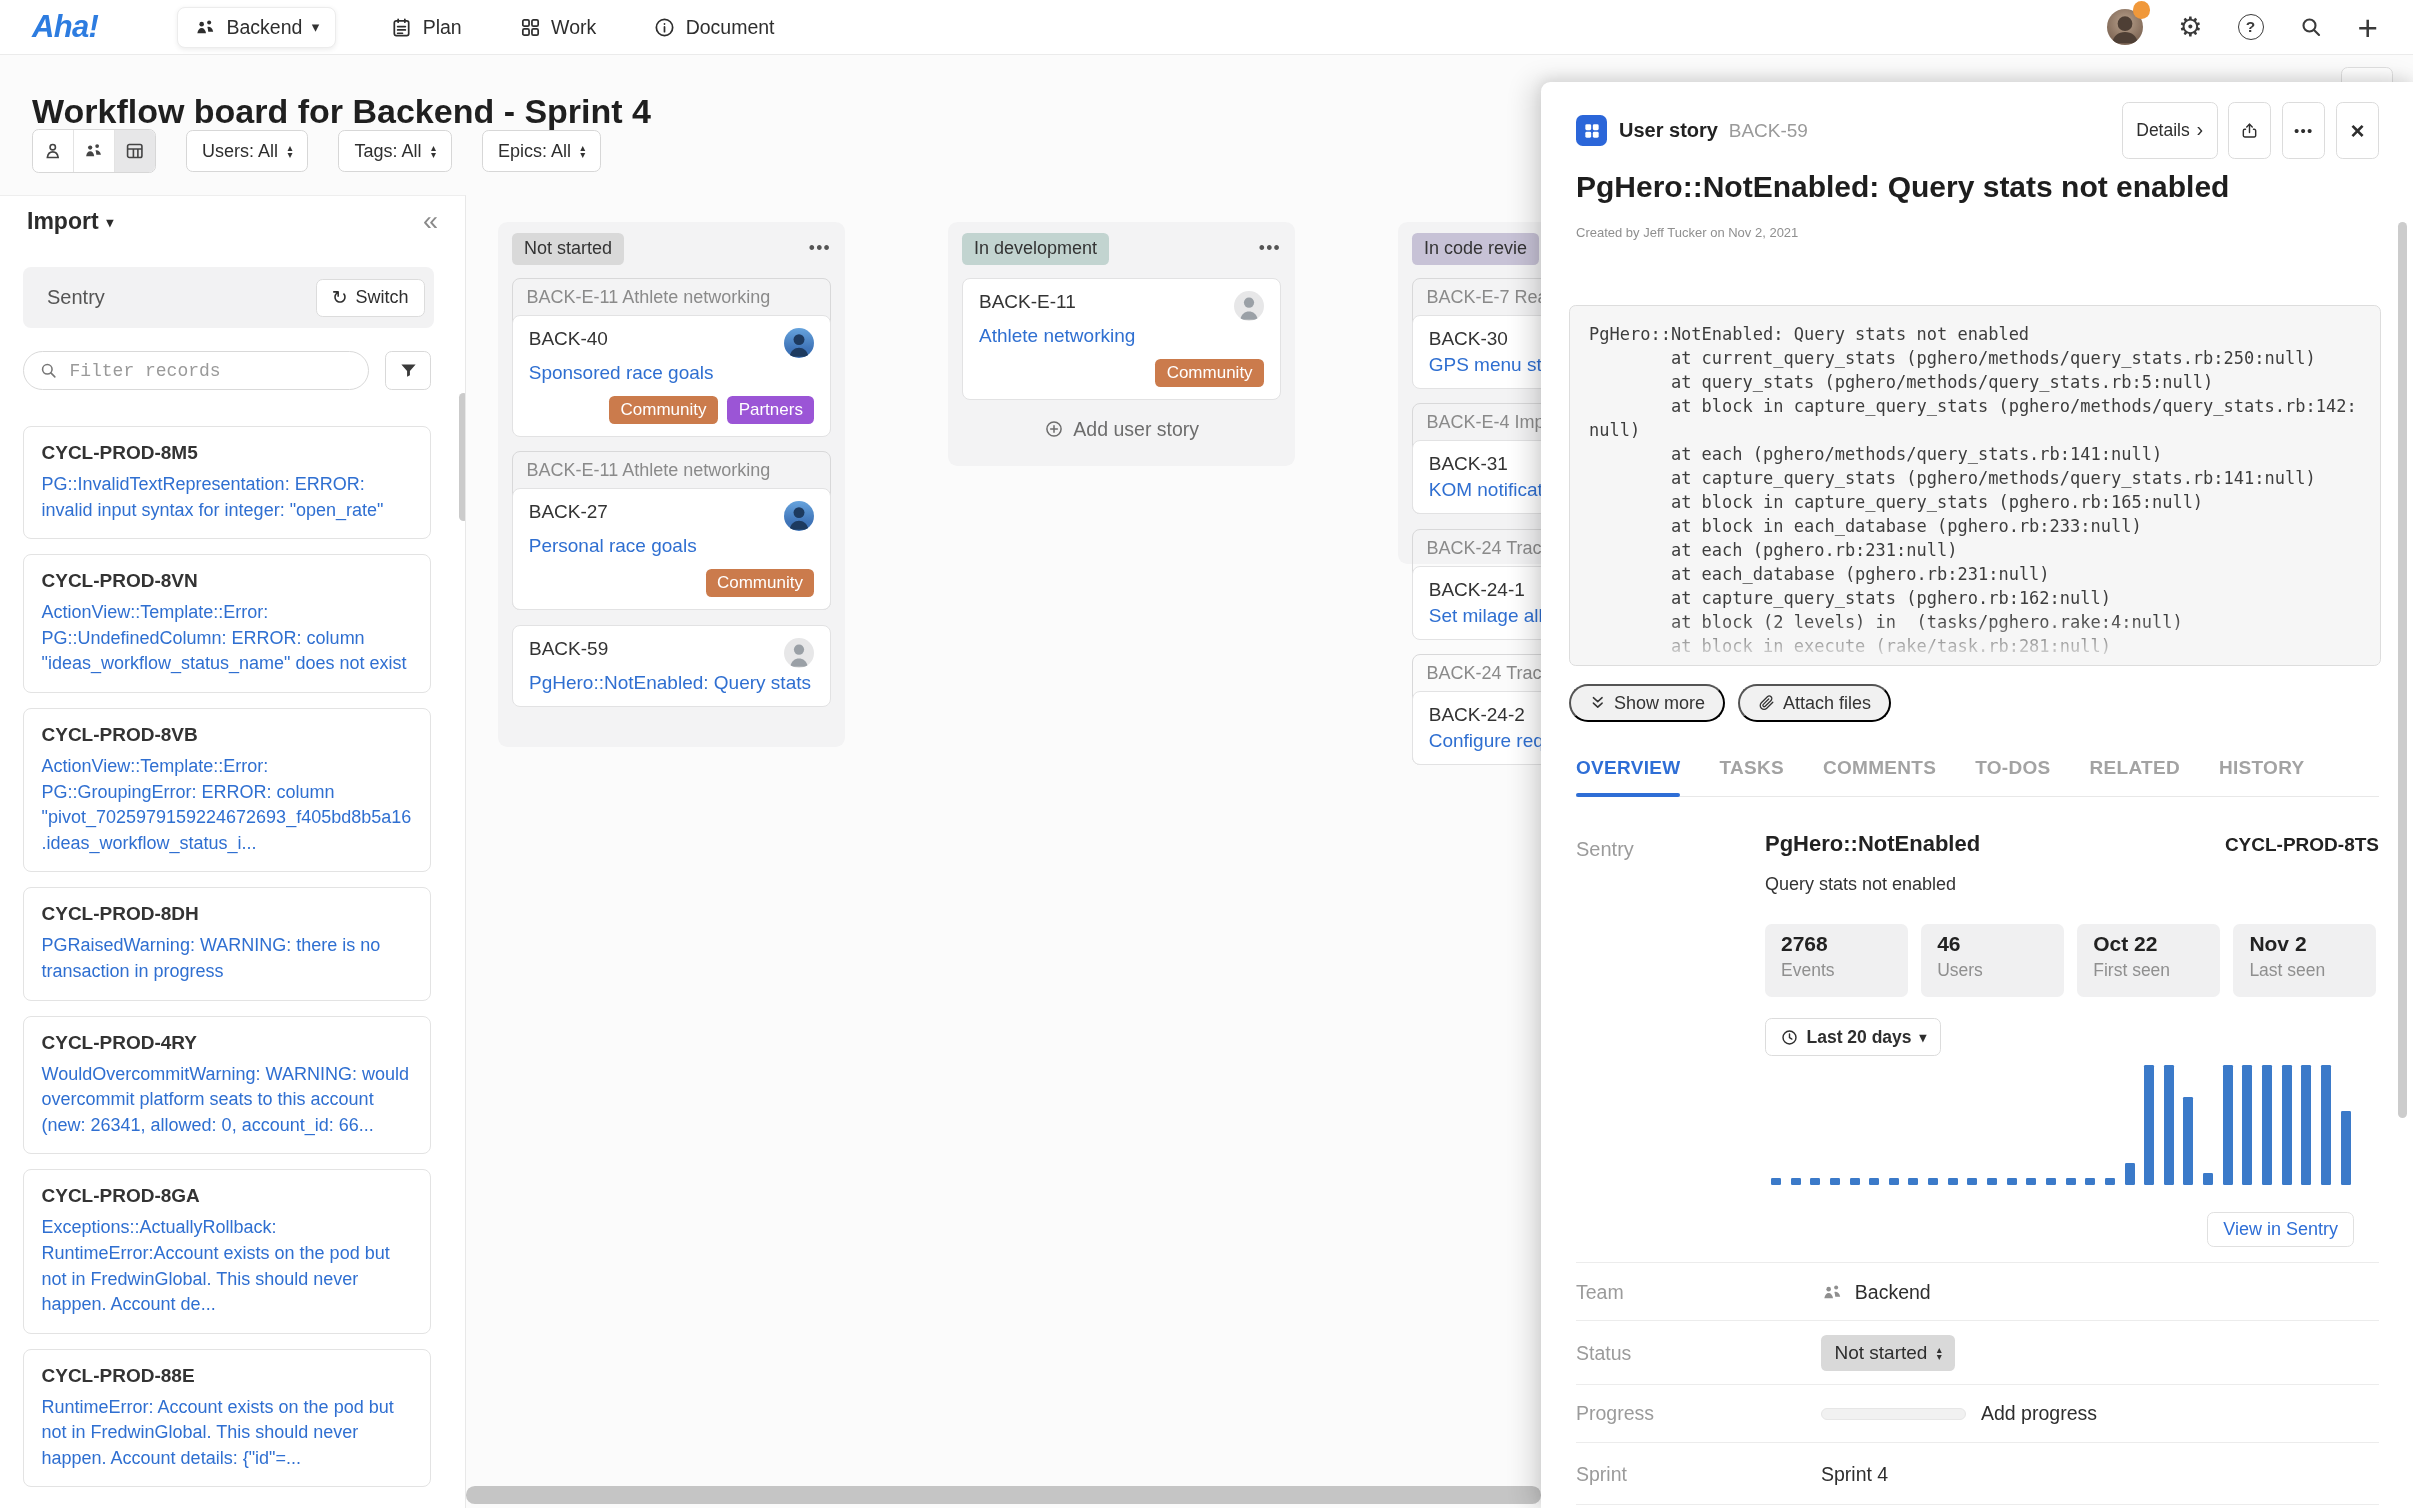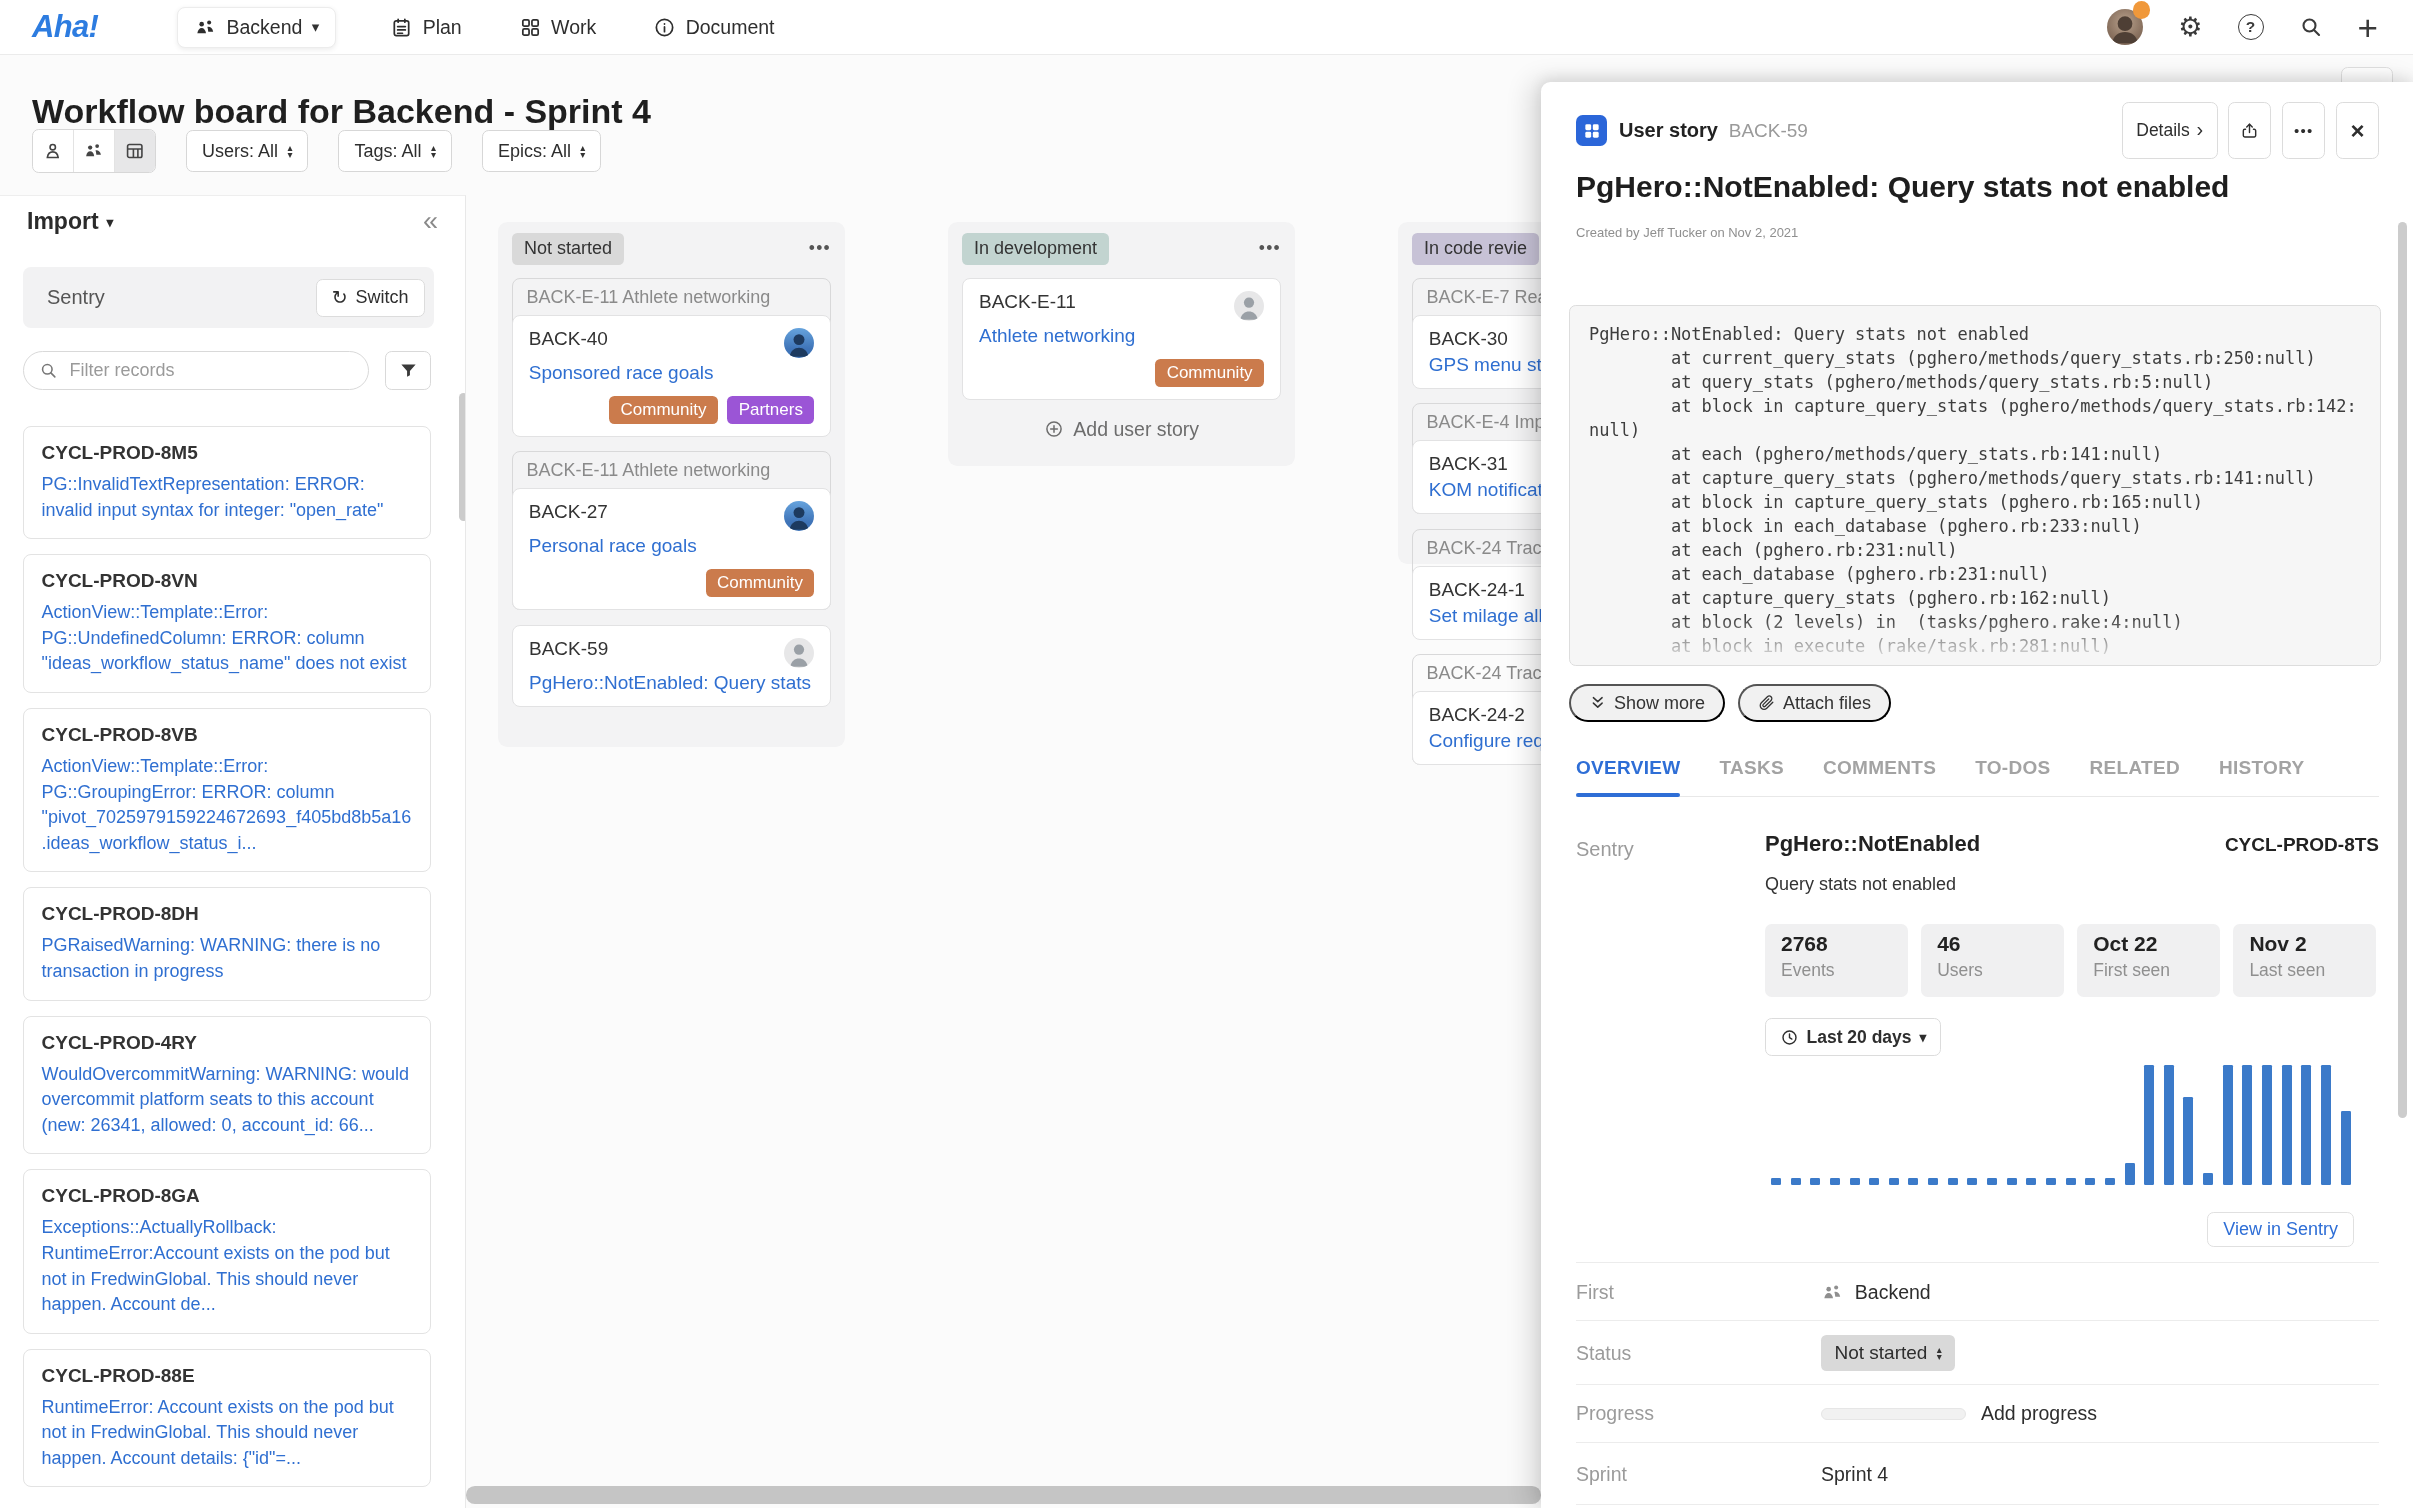--- a/index.html
+++ b/index.html
@@ -38,21 +38,21 @@
   .sb-title{font-size:23px;font-weight:700;color:#2b2b2b;display:flex;align-items:center;gap:8px;cursor:pointer;}
   .sb-title .caret{font-size:13.5px;}
   .collapse{margin-left:auto;font-size:27px;color:#8a8a8a;cursor:pointer;line-height:1;}
   .sentry-box{position:absolute;left:23px;top:71px;width:411px;height:61px;background:#f2f2f3;border-radius:8px;display:flex;align-items:center;}
   .sentry-name{font-size:20px;color:#555;margin-left:24px;}
   .switch-btn{margin-left:auto;margin-right:9.4px;display:flex;align-items:center;gap:8px;background:#fff;border:1.3px solid #dcdcdc;border-radius:6.7px;height:38px;padding:0 15px;font-size:18px;color:#2e2e2e;cursor:pointer;}
   .switch-btn .sw{font-size:19px;}
   .filter-row{position:absolute;left:23px;top:155px;right:27px;display:flex;gap:16px;}
   .filter-input{flex:0 0 346px;height:39px;border:1.3px solid #d9d9d9;border-radius:19.5px;display:flex;align-items:center;padding:0 15px;gap:9.4px;background:#fff;box-sizing:border-box;}
   .filter-input svg{width:19px;height:19px;color:#777;flex:none;}
-  .filter-input input{border:none;outline:none;font-size:18px;color:#333;font-family:Liberation Sans, sans-serif;width:100%;background:transparent;}
+  .filter-input input{border:none;outline:none;font-size:18px;color:#333;font-family:Liberation Mono, monospace;width:100%;background:transparent;}
   .filter-input input::placeholder{color:#9a9a9a;}
   .funnel-btn{width:46px;height:39px;border:1.3px solid #d9d9d9;border-radius:6.7px;background:#fff;display:flex;align-items:center;justify-content:center;cursor:pointer;box-sizing:border-box;}
   .funnel-btn svg{width:19px;height:19px;}
   .records{position:absolute;left:23px;top:230px;width:408px;}
   .record{background:#fff;border:1.3px solid #e3e3e3;border-radius:8px;padding:15px 17.5px;margin-bottom:15px;box-sizing:border-box;cursor:pointer;}
   .record-id{font-size:19px;font-weight:700;color:#333;margin-bottom:8px;}
   .record-desc{font-size:18px;color:#2f6fd1;line-height:25.6px;word-break:break-word;}
   .sb-scroll{position:absolute;left:459px;top:197px;width:8.8px;height:128px;border-radius:4.7px;background:#cbcbcb;}
   
   .column{position:absolute;top:222px;width:347px;background:#f3f3f4;border-radius:9.4px;padding:10.8px 14px;box-sizing:border-box;}
@@ -607,21 +607,21 @@
         <div class="bar" style="height: 100%;"></div>
         <div class="bar" style="height: 100%;"></div>
         <div class="bar" style="height: 100%;"></div>
         <div class="bar" style="height: 100%;"></div>
         <div class="bar" style="height: 62%;"></div>
       </div>
 
     <button class="view-sentry">View in Sentry</button>
 
     <div class="frow" style="top:1180px;height:58px;">
-      <span class="flabel">First</span>
+      <span class="flabel">Team</span>
       <span class="fval">
         <span>
             <svg viewBox="0 0 24 24" fill="currentColor">
               <circle cx="8" cy="8.5" r="2.4"></circle>
               <path d="M3.5 18c.5-3.5 2.2-5.5 4.5-5.5s4 2 4.5 5.5z"></path>
               <circle cx="15.8" cy="6.8" r="2.1"></circle>
               <path d="M14 11.4c2.9-.5 5.4 1.4 6 5h-5.1c-.2-2-.5-3.7-.9-5z"></path>
             </svg>
           </span>
         <span>Backend</span>

